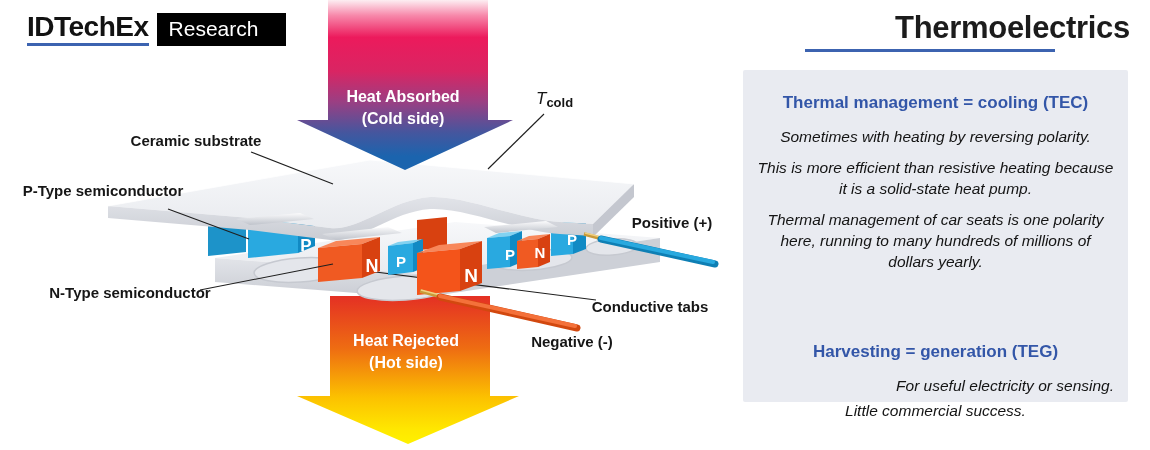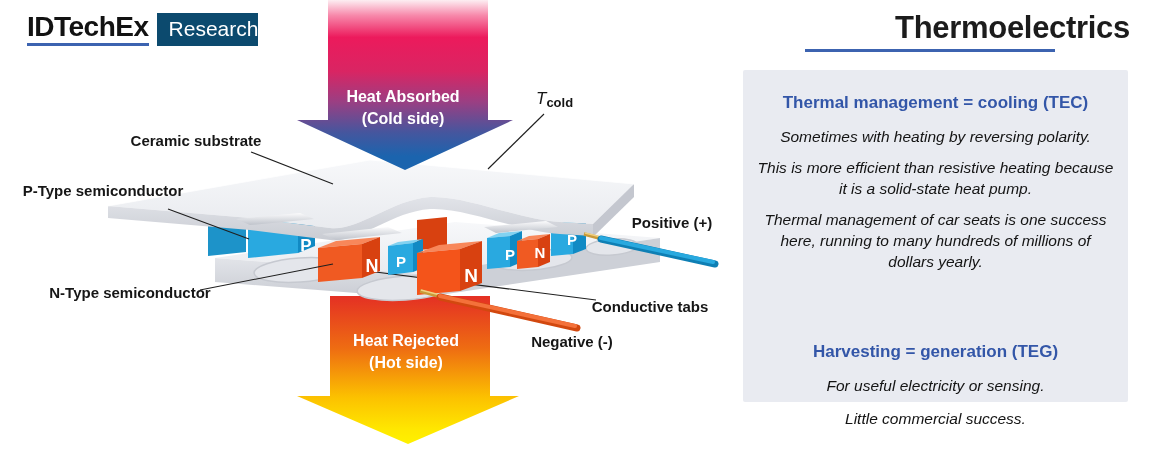--- a/index.html
+++ b/index.html
@@ -8,22 +8,22 @@
     font-family:"Liberation Sans", sans-serif;overflow:hidden;
     -webkit-font-smoothing:antialiased;
   }
   
   .logo{position:absolute;left:27px;top:13px;display:flex;align-items:center;}
   .logo-brand{
     font-size:28px;font-weight:bold;color:#121212;letter-spacing:-0.5px;
     border-bottom:3px solid #3c63b0;padding-bottom:3px;line-height:26px;
   }
   .logo-sub{
-    margin-left:8px;background:#0c4a6e;color:#ffffff;font-size:21px;
-    padding:5px 0 6px 12px;line-height:22px;
+    margin-left:8px;background:#000000;color:#ffffff;font-size:21px;
+    padding:5px 28px 6px 12px;line-height:22px;
   }
   
   .panel-title{
     position:absolute;left:745px;top:10px;width:385px;text-align:right;
     font-size:31px;font-weight:bold;color:#1c1c1c;letter-spacing:-0.3px;
   }
   .panel-title-underline{
     position:absolute;left:805px;top:49px;width:250px;height:3px;background:#3c63b0;
   }
   .info-box{
@@ -208,20 +208,20 @@
   <text class="lbl" x="572" y="347" text-anchor="middle">Negative (-)</text>
 </svg>
 
 <div class="panel-title">Thermoelectrics</div>
 <div class="panel-title-underline"></div>
 
 <div class="info-box box-1">
   <p class="box-heading">Thermal management = cooling (TEC)</p>
   <p class="box-para">Sometimes with heating by reversing polarity.</p>
   <p class="box-para">This is more efficient than resistive heating because it is a solid-state heat pump.</p>
-  <p class="box-para">Thermal management of car seats is one success here, running to many hundreds of millions of dollars yearly.</p>
+  <p class="box-para">Thermal management of car seats is one polarity here, running to many hundreds of millions of dollars yearly.</p>
 </div>
 
 <div class="info-box box-2">
   <p class="box-heading">Harvesting = generation (TEG)</p>
-  <p class="box-para" style="margin-bottom:12px;">For useful electricity or sensing.</p>
+  <p class="box-para" style="margin-bottom:4px;text-align:right;">For useful electricity or sensing.</p>
   <p class="box-para">Little commercial success.</p>
 </div>
 
 </body></html>

